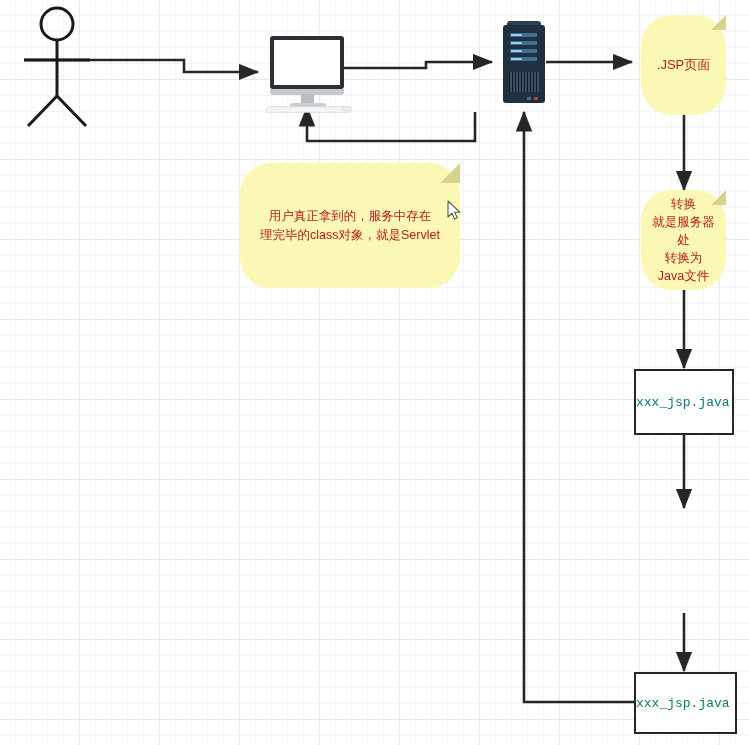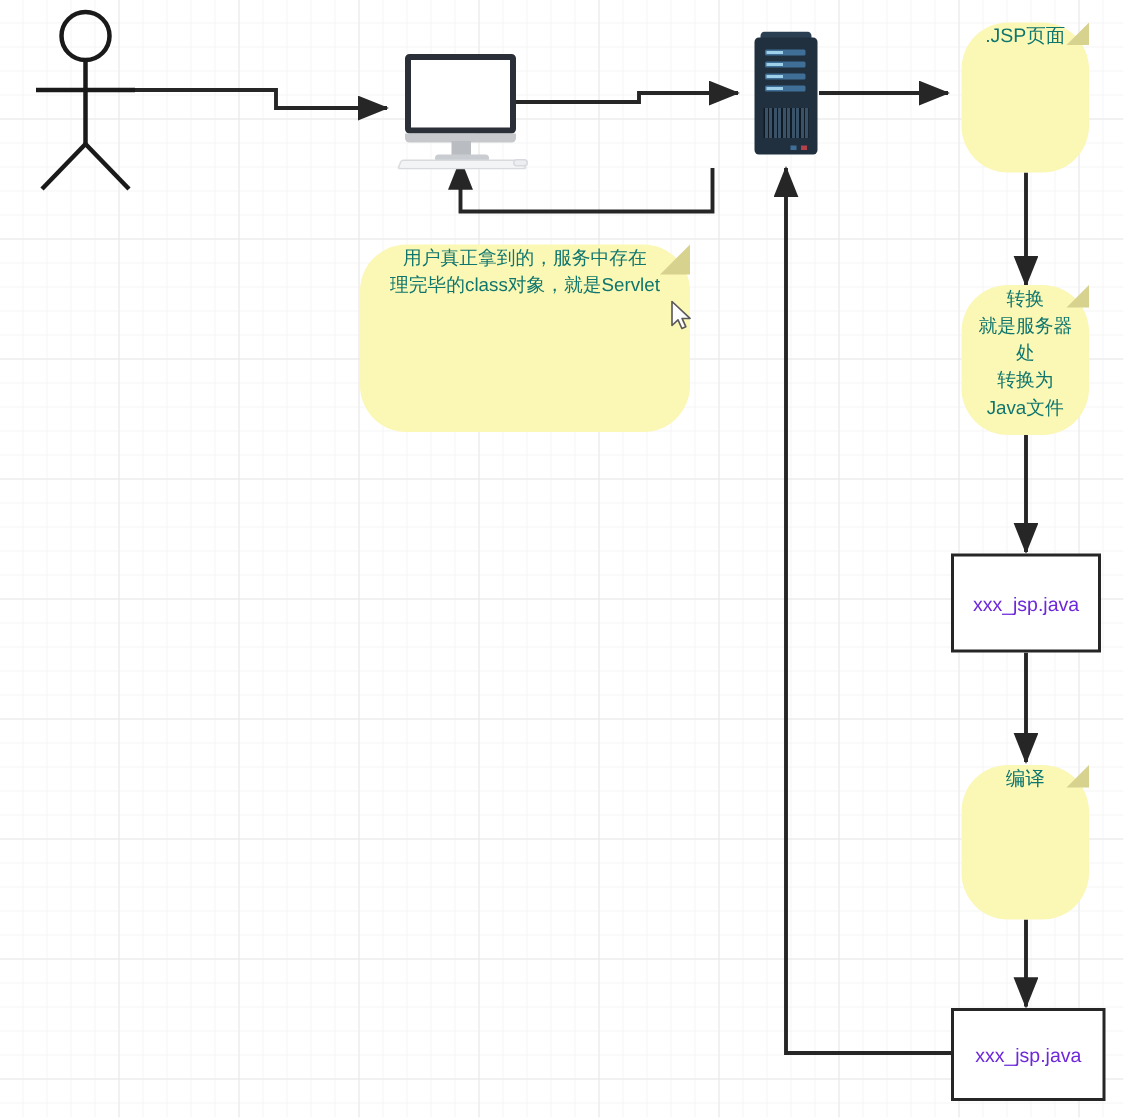--- a/index.html
+++ b/index.html
@@ -31,24 +31,24 @@
     width: 749px;
     height: 745px;
     pointer-events: none;
   }
   
   .note {
     position: absolute;
     background: #fbf7b5;
     box-sizing: border-box;
     display: flex;
-    align-items: flex-start;
+    align-items: center;
     justify-content: center;
     text-align: center;
-    color: #0f766e;
+    color: #b91c1c;
     line-height: 1.45;
     white-space: pre-line;
     border-radius: 31px;
   }
   .note .fold {
     position: absolute;
     top: 0;
     right: 0;
     width: 0;
     height: 0;
@@ -65,23 +65,24 @@
     padding: 0 6px;
   }
   
   .box {
     position: absolute;
     background: #ffffff;
     border: 2px solid #262626;
     box-sizing: border-box;
     display: flex;
     align-items: center;
-    justify-content: center;
-    color: #6d28d9;
+    justify-content: flex-start;
+    color: #0f766e;
     font-size: 13px;
+    font-family: Liberation Mono, monospace;
   }
   
   .server-label {
     position: absolute;
     text-align: center;
     font-size: 12.5px;
     color: #1b1b1b;
     line-height: 1.25;
     white-space: pre-line;
     width: 120px;
@@ -285,24 +286,20 @@
     <span class="note-txt">转换
 就是服务器处
 转换为
 Java文件</span>
   </div>
 
   <div class="box" style="left:634px; top:369px; width:100px; height:66px;">
     <span>xxx_jsp.java</span>
   </div>
 
-  <div class="note small-fold" style="left:641px; top:510px; width:85px; height:103px; font-size:13px;">
-    <span class="fold"></span>
-    <span class="note-txt">编译</span>
-  </div>
 
   <div class="box" style="left:634px; top:672px; width:103px; height:62px;">
     <span>xxx_jsp.java</span>
   </div>
 
   <svg class="cursor" viewBox="0 0 16 22">
     <path d="M1,1 L1,17 L5,13.2 L7.6,19 L10.2,17.8 L7.7,12.3 L13,12.3 Z" fill="#fdfdfd" stroke="#5a5a5a" stroke-width="1.1" stroke-linejoin="round"></path>
   </svg>
 
 </div>

